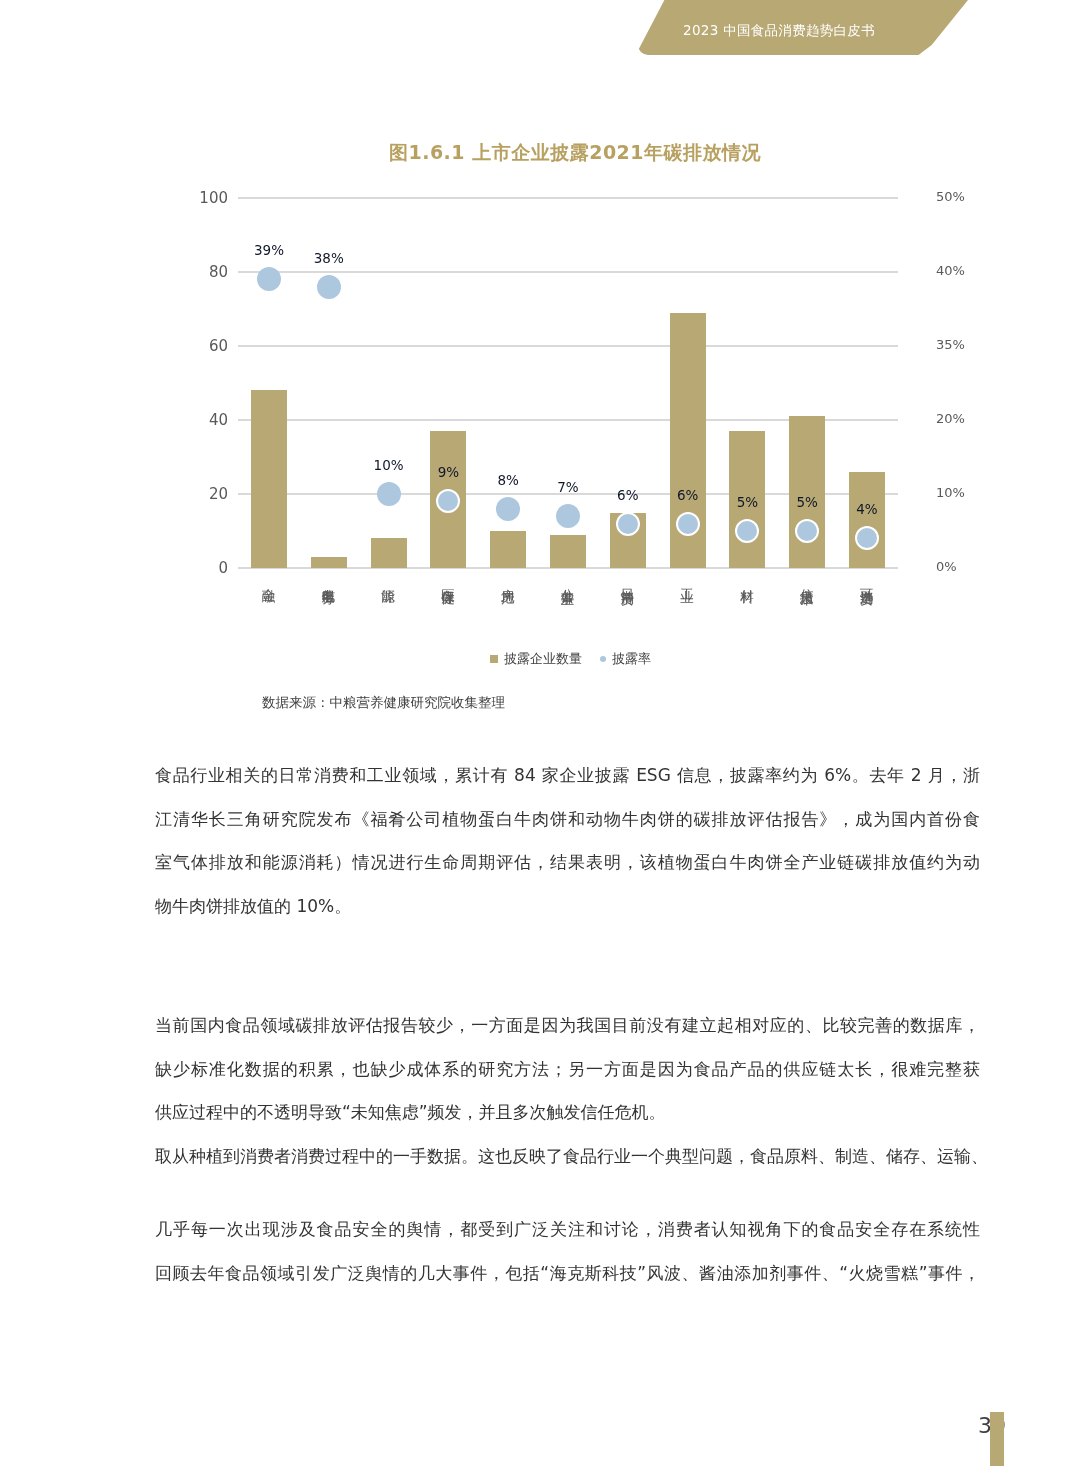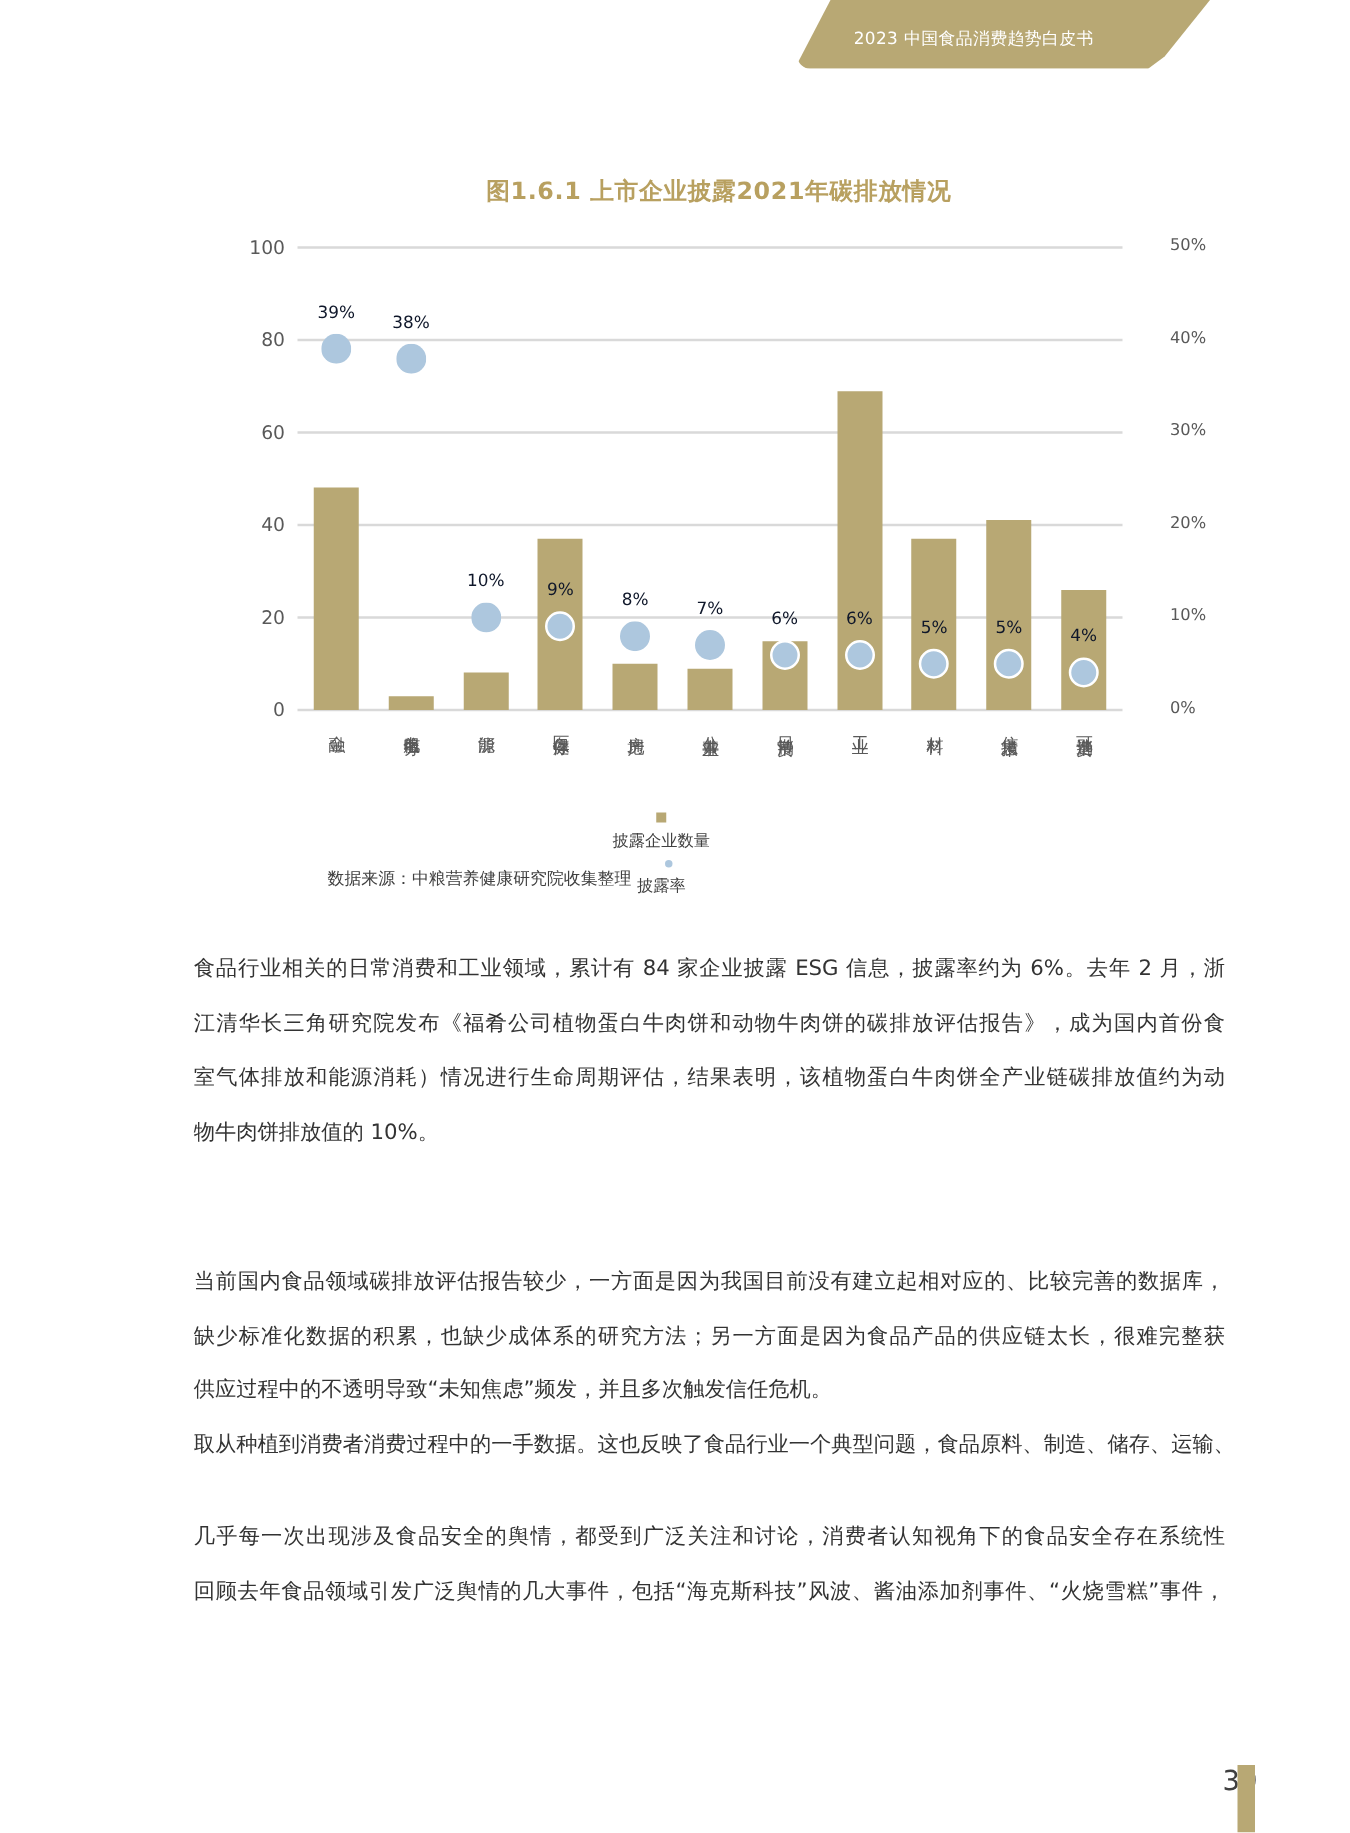--- a/index.html
+++ b/index.html
@@ -31,21 +31,21 @@
     position: absolute; width: 24px; height: 24px; border-radius: 50%;
     background: #adc7de; border: 2px solid #ffffff;
   }
   .dot.nostroke { border-color: transparent; }
   .rate-label { position: absolute; width: 60px; text-align: center; font-size: 13.5px; color: #0f172a; }
   .xlabel {
     position: absolute; top: 578px; width: 20px; font-size: 13.5px; color: #595959;
     writing-mode: vertical-rl; line-height: 20px; letter-spacing: 1px;
   }
 
-  .legend { position: absolute; top: 650px; left: 490px; font-size: 13px; color: #404040; display: flex; align-items: center; gap: 6px; white-space: nowrap; flex-direction: column; }
+  .legend { position: absolute; top: 650px; left: 490px; font-size: 13px; color: #404040; display: flex; align-items: center; gap: 6px; white-space: nowrap; }
   .legend-swatch-bar { width: 8px; height: 8px; background: #b8a874; display: inline-block; }
   .legend-swatch-dot { width: 6px; height: 6px; background: #adc7de; border-radius: 50%; display: inline-block; margin-left: 12px; }
 
   .source { position: absolute; top: 694px; left: 262px; font-size: 13.5px; color: #404040; }
 
   .paragraph { position: absolute; left: 155px; width: 825px; font-size: 17px; color: #333333; line-height: 43.5px; }
   .line { display: block; white-space: nowrap; text-align: justify; text-align-last: justify; }
   .line.last { text-align-last: left; }
 
   .page-number { position: absolute; top: 1413px; left: 978px; font-size: 22px; color: #404040; }
@@ -64,21 +64,21 @@
     <div class="ytick-left" style="top: 559px;">0</div>
     <div class="ytick-right" style="top: 559px;">0%</div>
     <div class="gridline" style="top: 493px;"></div>
     <div class="ytick-left" style="top: 485px;">20</div>
     <div class="ytick-right" style="top: 485px;">10%</div>
     <div class="gridline" style="top: 419px;"></div>
     <div class="ytick-left" style="top: 411px;">40</div>
     <div class="ytick-right" style="top: 411px;">20%</div>
     <div class="gridline" style="top: 345px;"></div>
     <div class="ytick-left" style="top: 337px;">60</div>
-    <div class="ytick-right" style="top: 337px;">30%</div>
+    <div class="ytick-right" style="top: 337px;">35%</div>
     <div class="gridline" style="top: 271px;"></div>
     <div class="ytick-left" style="top: 263px;">80</div>
     <div class="ytick-right" style="top: 263px;">40%</div>
     <div class="gridline" style="top: 197px;"></div>
     <div class="ytick-left" style="top: 189px;">100</div>
     <div class="ytick-right" style="top: 189px;">50%</div>
     <div class="bar" style="left: 251px; top: 390.4px; height: 177.6px;"></div>
     <div class="dot nostroke" style="left: 257px; top: 267.4px;"></div>
     <div class="rate-label" style="left: 239px; top: 242.4px;">39%</div>
     <div class="xlabel" style="left: 259px;">金融</div>

